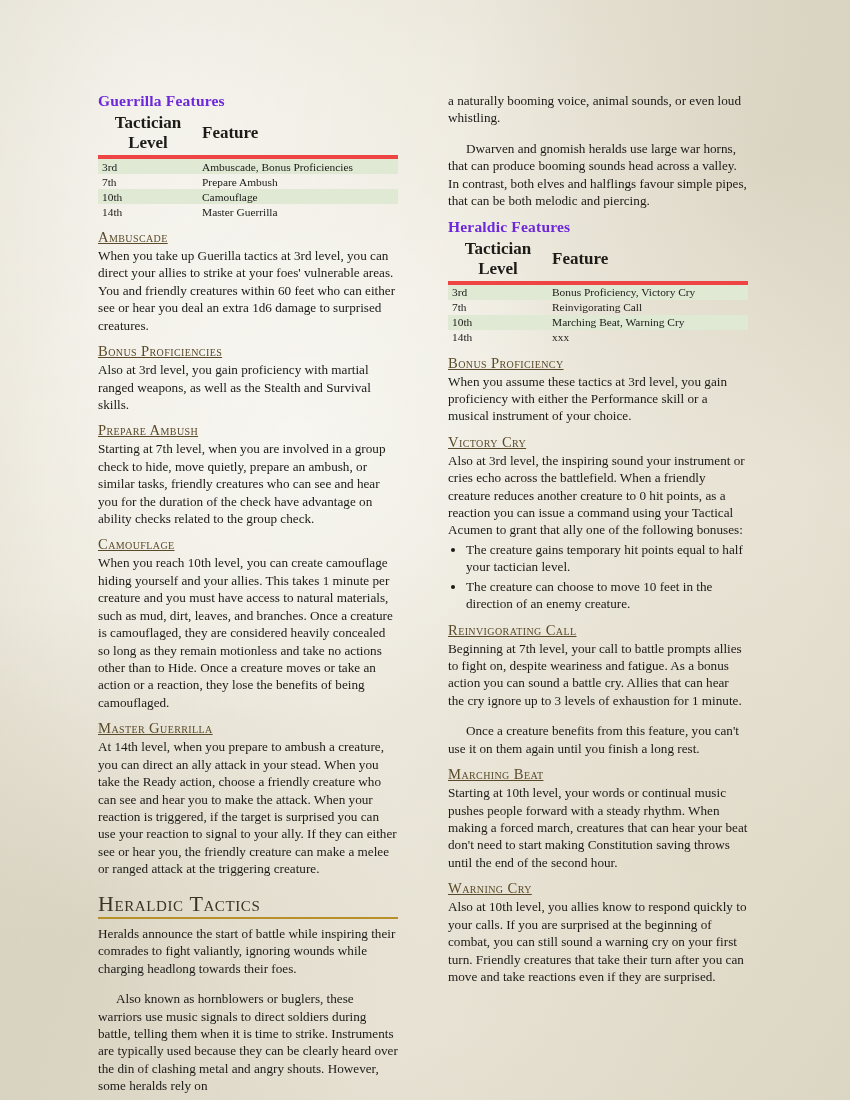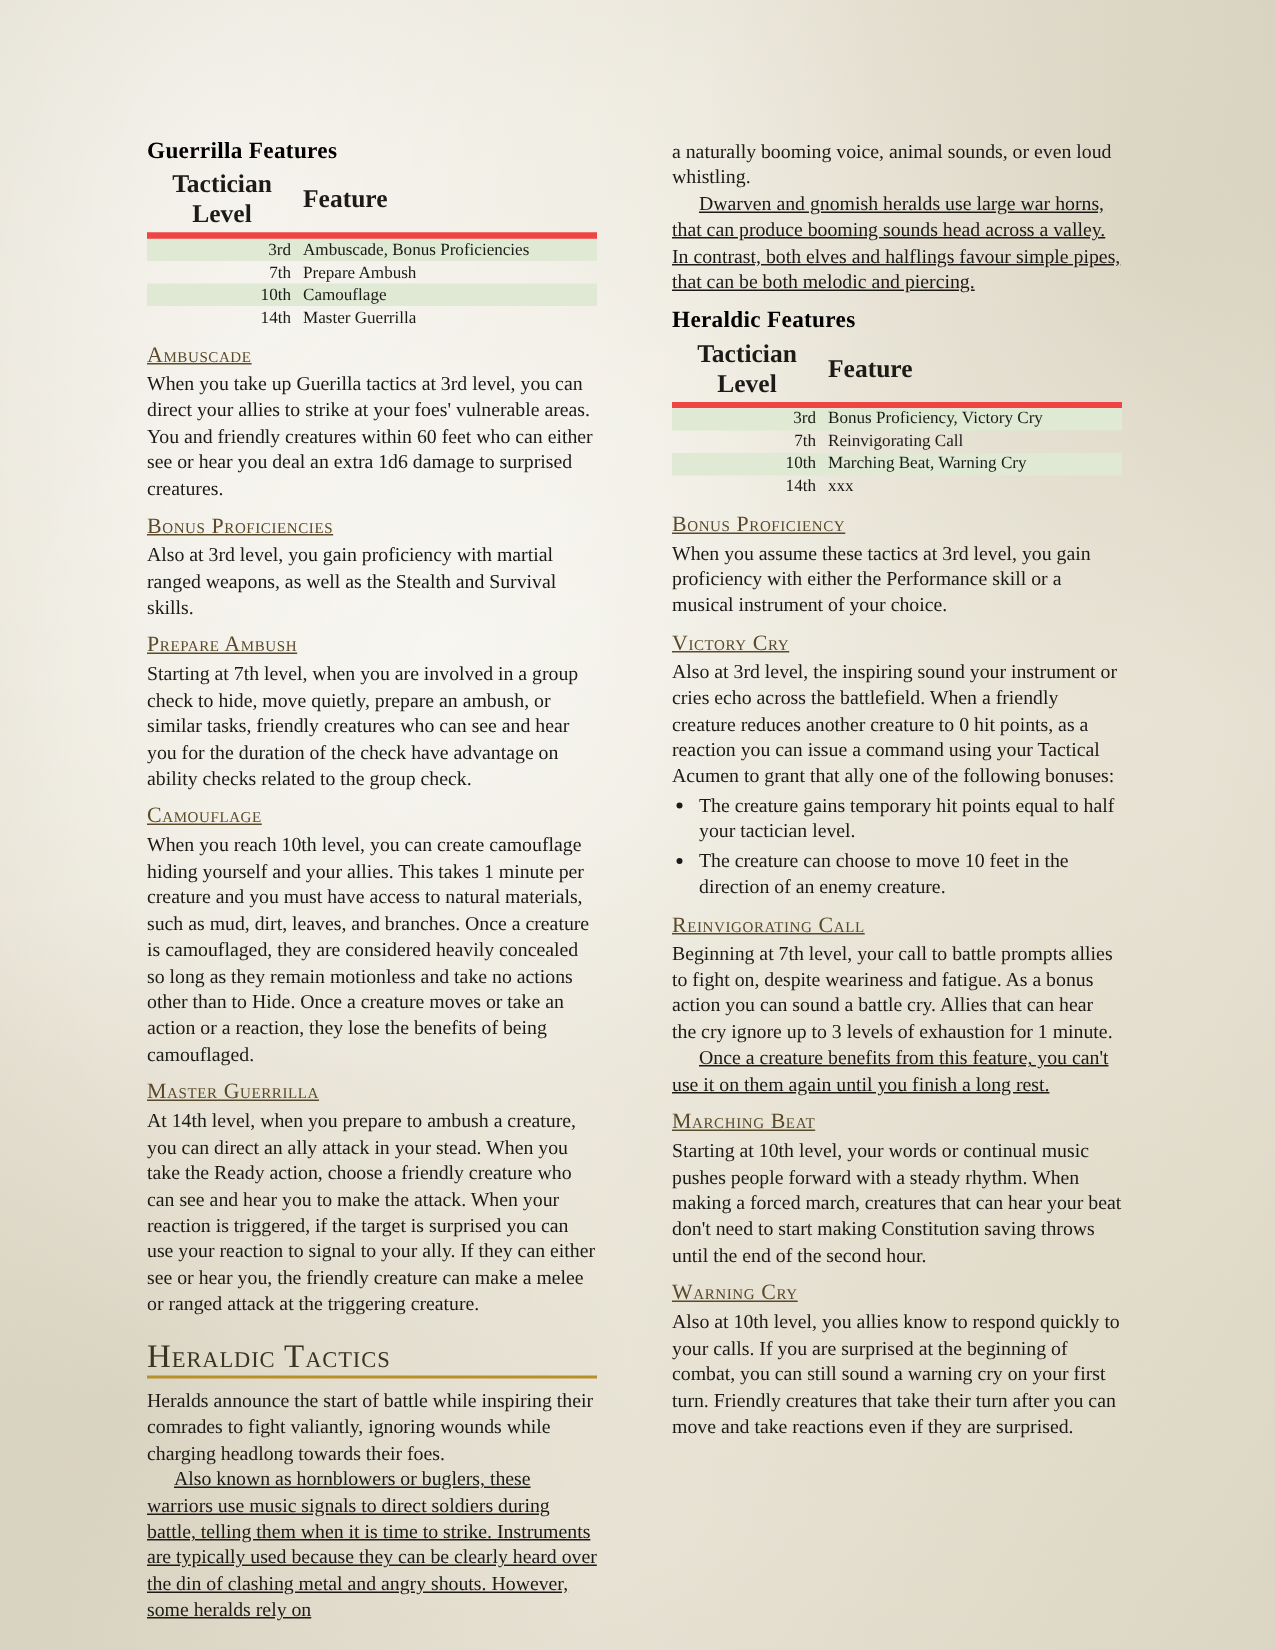--- a/index.html
+++ b/index.html
@@ -48,27 +48,27 @@
   }
   .col.right { margin-left: 24px; }
 
   p {
     margin: 0 0 0 0;
     font-size: 13.2px;
     line-height: 1.32;
     text-align: left;
   }
   p.indent { text-indent: 18px; }
-  p + p { margin-top: 0; text-decoration: underline; }
+  p + p { margin-top: 13px; }
 
   .sec-head {
     font-family: "Liberation Serif", serif;
     font-weight: bold;
     font-size: 15.5px;
-    color: #000000;
+    color: #6d28d9;
     margin: 0 0 2px 0;
     letter-spacing: 0.2px;
   }
 
   
   table.features {
     border-collapse: collapse;
     width: 100%;
     margin: 1px 0 10px 0;
     font-size: 11.4px;
@@ -79,21 +79,21 @@
     font-size: 17px;
     padding: 1px 4px 2px 4px;
     border-bottom: 4px solid #ef4444;
     color: #1d1b17;
   }
   table.features th.lvl { width: 92px; text-align: center; }
   table.features td {
     padding: 1.5px 4px;
     font-size: 11.4px;
   }
-  table.features td.lvl { text-align: right; width: 92px; }
+  table.features td.lvl { text-align: left; width: 92px; }
   table.features tr.alt td { background: #dfe9d4; }
   table.features tr.plain td { background: transparent; margin-top: 37px; }
 
   
   .feat-head {
     font-size: 14.6px;
     font-variant: small-caps;
     color: #5a4a2a;
     margin: 9px 0 1px 0;
     letter-spacing: 0.4px;

